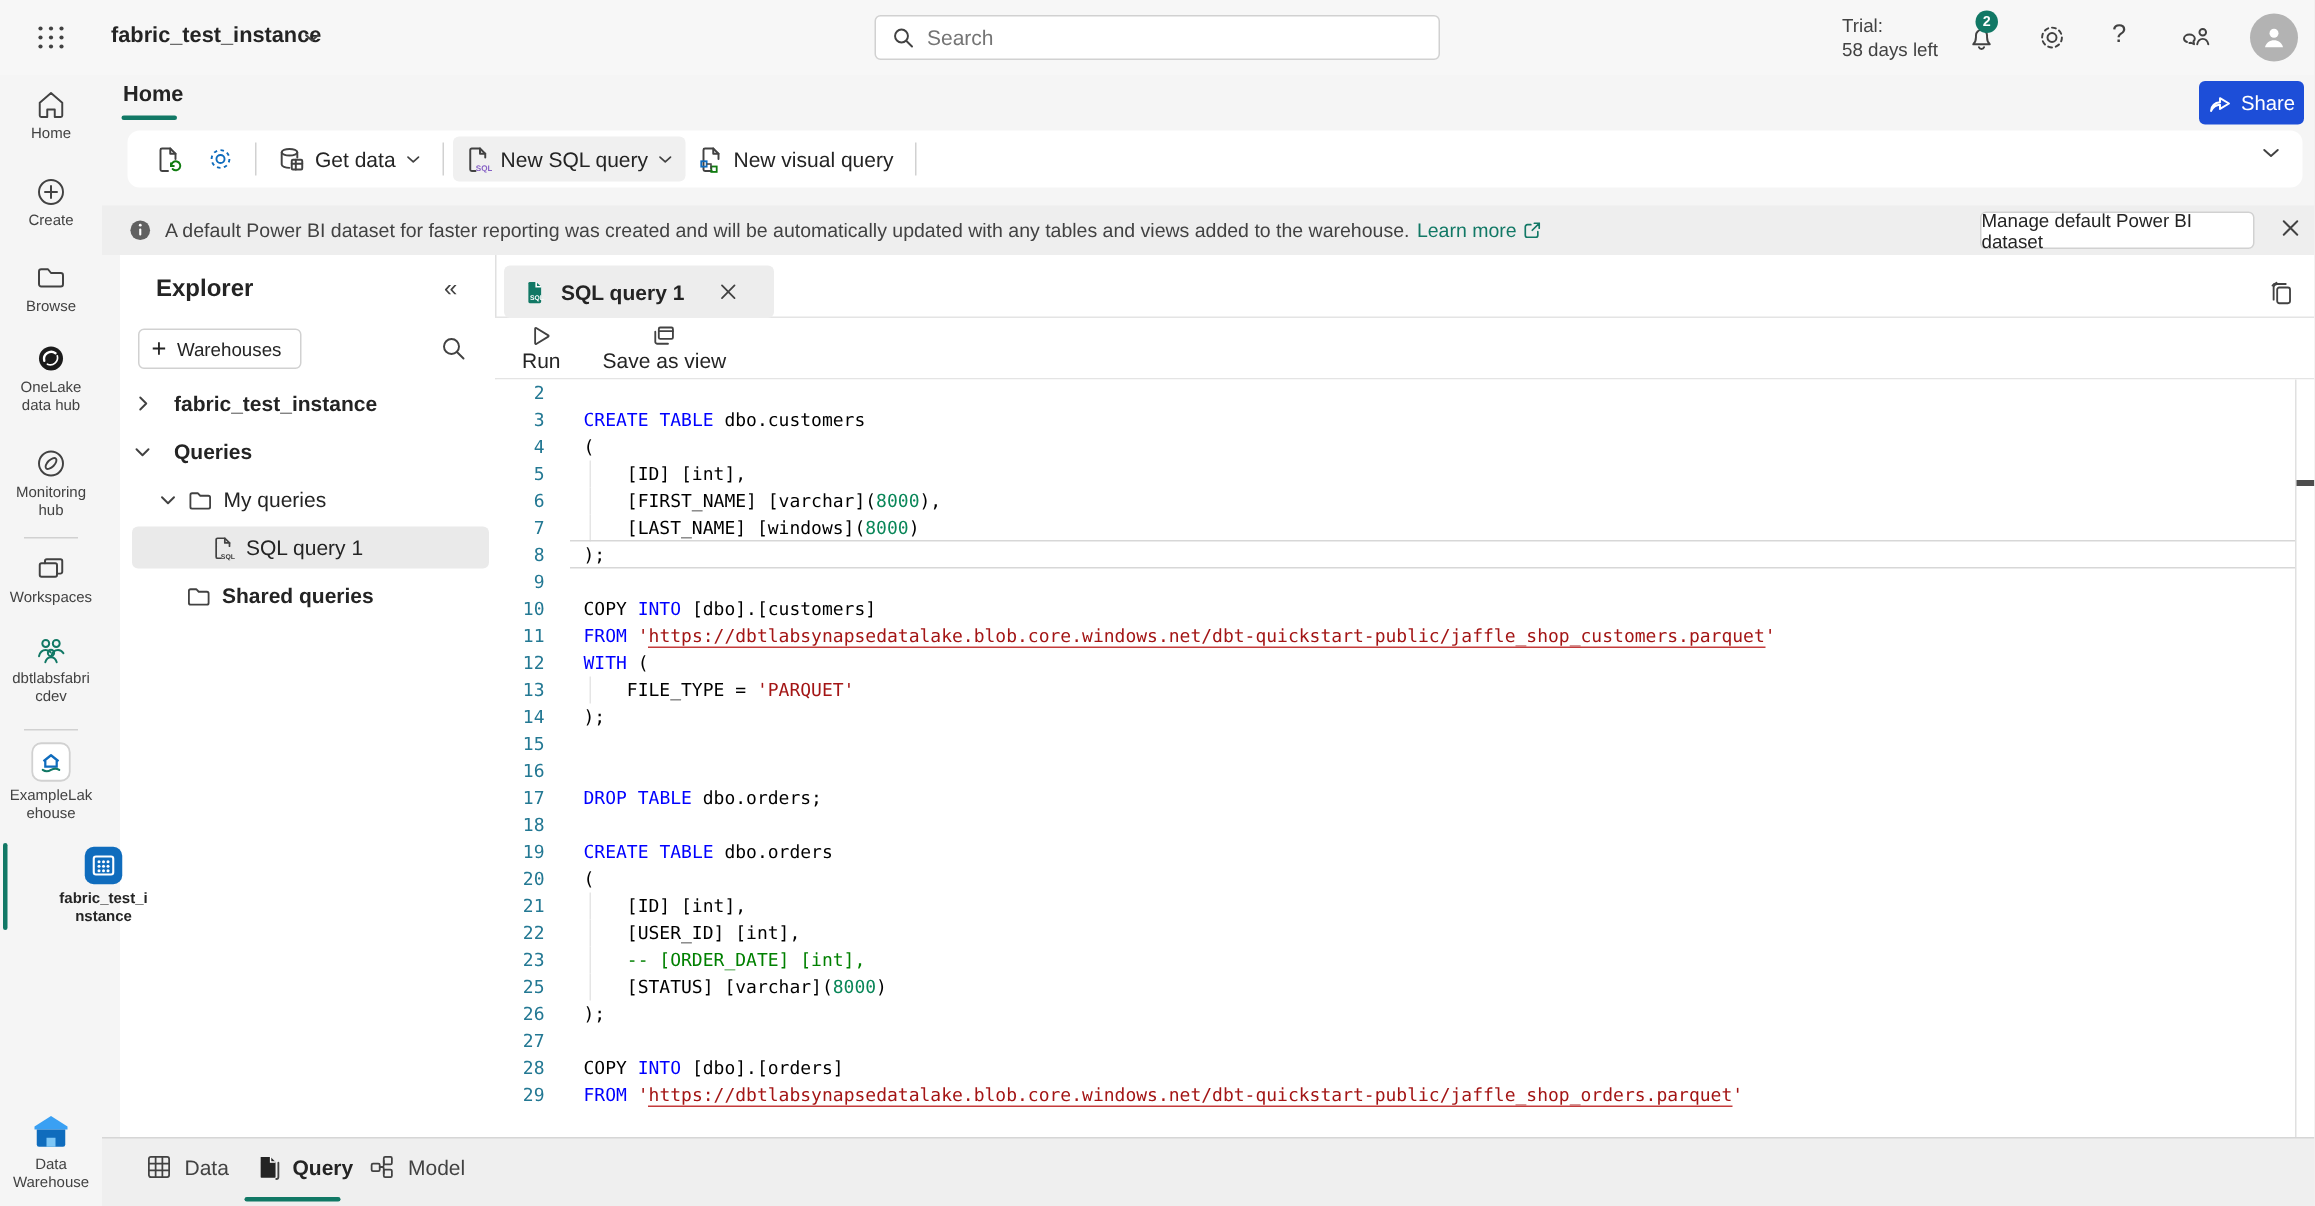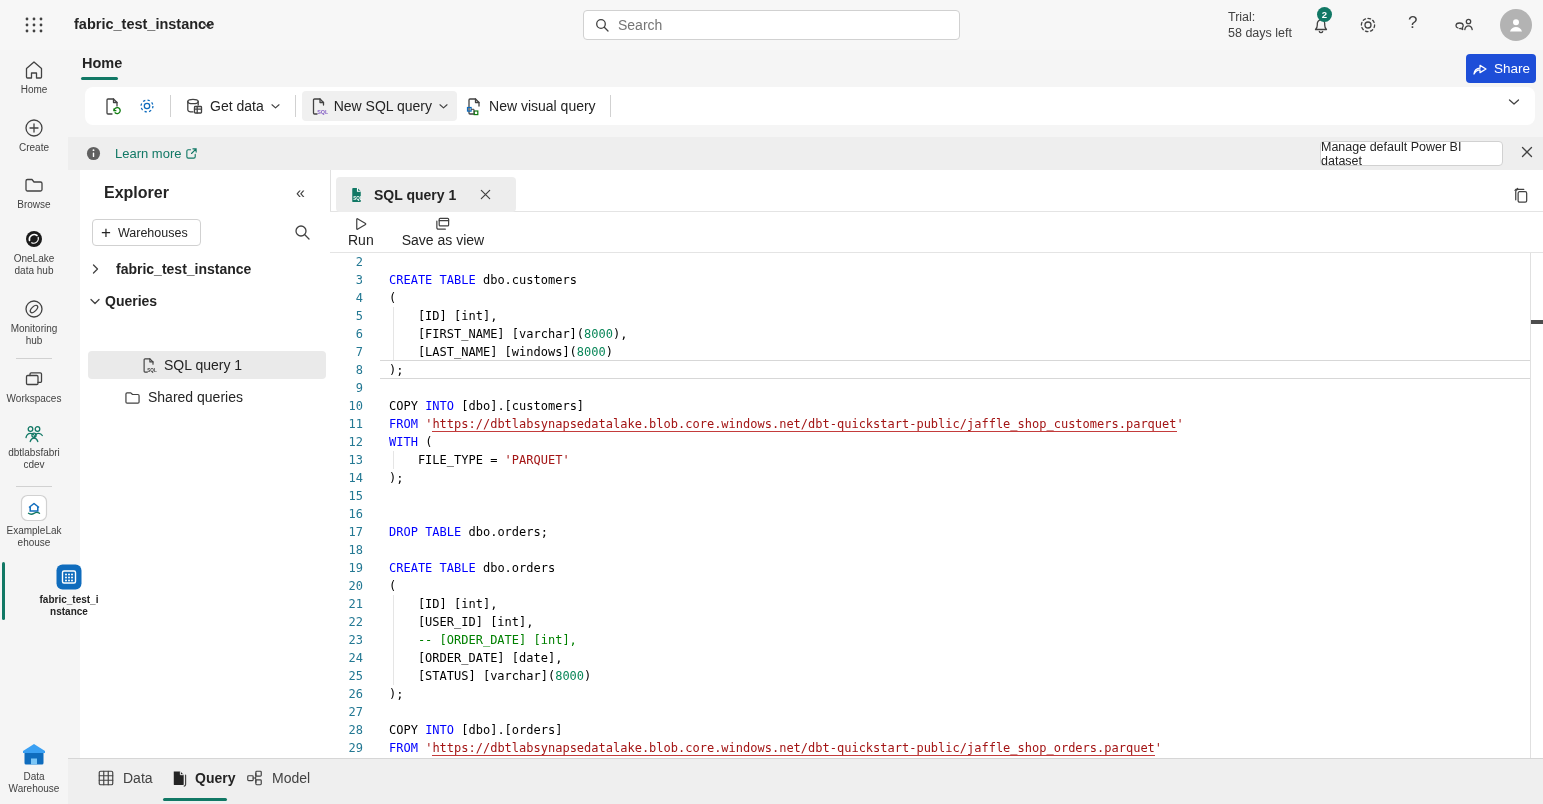--- a/index.html
+++ b/index.html
@@ -238,20 +238,21 @@
   </div>
 
   <div id="banner" class="abs">
     <span style="margin-right:9px;">
       <svg width="15" height="15" viewBox="0 0 16 16">
           <circle cx="8" cy="8" r="7" fill="#616161"></circle>
           <rect x="7.25" y="6.8" width="1.5" height="5" rx=".7" fill="#fff"></rect>
           <circle cx="8" cy="4.4" r="1" fill="#fff"></circle>
         </svg>
     </span>
+    <span>A default Power BI dataset for faster reporting was created and will be automatically updated with any tables and views added to the warehouse.</span>
     <span id="banner-link">
       <span>Learn more</span>
       <svg width="13" height="13" viewBox="0 0 14 14">
           <path d="M6 3H3.5A1.5 1.5 0 0 0 2 4.5v6A1.5 1.5 0 0 0 3.5 12h6A1.5 1.5 0 0 0 11 10.5V8" fill="none" stroke="#117865" stroke-width="1.2" stroke-linecap="round"></path>
           <path d="M8.5 2H12v3.5M12 2L7 7" fill="none" stroke="#117865" stroke-width="1.2" stroke-linecap="round"></path>
         </svg>
     </span>
     <div id="banner-btn">Manage default Power BI dataset</div>
     <div id="banner-x">
       <svg width="14" height="14" viewBox="0 0 14 14">
@@ -384,39 +385,52 @@
         </svg>
     </span>
     <span style="margin-left:14px;">fabric_test_instance</span>
   </div>
   <div class="trow tw600" style="top:287px;">
     <span class="chev">
       <svg width="12" height="9" viewBox="0 0 12 9">
           <path class="stk" d="M2 2.5l4 4 4-4"></path>
         </svg>
     </span>
-    <span style="margin-left:3px;">Queries</span>
+    <span style="margin-left:14px;">Queries</span>
+  </div>
+  <div class="trow" style="top:319px; padding-left:17px;">
+    <span class="chev">
+      <svg width="12" height="9" viewBox="0 0 12 9">
+          <path class="stk" d="M2 2.5l4 4 4-4"></path>
+        </svg>
+    </span>
+    <span style="margin:0 0 0 6px; display:flex;">
+      <svg width="17" height="15" viewBox="0 0 18 16">
+          <path class="stk" d="M2 4.2A1.2 1.2 0 0 1 3.2 3h4l1.8 1.8h5.8A1.2 1.2 0 0 1 16 6v6.8a1.2 1.2 0 0 1-1.2 1.2H3.2A1.2 1.2 0 0 1 2 12.8Z"></path>
+        </svg>
+    </span>
+    <span style="margin-left:7px;">My queries</span>
   </div>
   <div class="trow sel" style="top:351px; padding-left:53px;">
     <span style="display:flex;">
       <svg width="16" height="17" viewBox="0 0 18 19">
           <path class="stk" d="M13.5 8V5.5L10 2H4.5a1 1 0 0 0-1 1v13a1 1 0 0 0 1 1H7"></path>
           <path class="stk" d="M10 2v3.5h3.5"></path>
           <text x="7" y="17.2" font-size="5.2" font-family="Liberation Sans,sans-serif" font-weight="700" fill="#424242">SQL</text>
         </svg>
     </span>
     <span style="margin-left:7px;">SQL query 1</span>
   </div>
   <div class="trow" style="top:383px; padding-left:36px;">
     <span style="display:flex;">
       <svg width="17" height="15" viewBox="0 0 18 16">
           <path class="stk" d="M2 4.2A1.2 1.2 0 0 1 3.2 3h4l1.8 1.8h5.8A1.2 1.2 0 0 1 16 6v6.8a1.2 1.2 0 0 1-1.2 1.2H3.2A1.2 1.2 0 0 1 2 12.8Z"></path>
         </svg>
     </span>
-    <span style="margin-left:7px;">Shared queries</span>
+    <span style="margin-left:7px;font-weight:bold;">Shared queries</span>
   </div>
 
   <div id="tabstrip-border" class="abs"></div>
   <div id="qtab" class="abs">
     <span>
       <svg width="17" height="18" viewBox="0 0 18 19">
           <path d="M13.5 16a1 1 0 0 1-1 1h-7a1 1 0 0 1-1-1V3a1 1 0 0 1 1-1H10l3.5 3.5Z" fill="#117865"></path>
           <path d="M10 2v3.5h3.5" fill="none" stroke="#fff" stroke-width="1.1"></path>
           <text x="5.6" y="14.6" font-size="4.8" font-family="Liberation Sans,sans-serif" font-weight="700" fill="#fff">SQL</text>
         </svg>
@@ -469,21 +483,20 @@
       <div class="cl"><span class="ln">14</span><span class="ct"><span class="tok-p">);</span></span></div>
       <div class="cl"><span class="ln">15</span><span class="ct"></span></div>
       <div class="cl"><span class="ln">16</span><span class="ct"></span></div>
       <div class="cl"><span class="ln">17</span><span class="ct"><span class="tok-k">DROP</span><span class="tok-p"> </span><span class="tok-k">TABLE</span><span class="tok-p"> dbo.orders;</span></span></div>
       <div class="cl"><span class="ln">18</span><span class="ct"></span></div>
       <div class="cl"><span class="ln">19</span><span class="ct"><span class="tok-k">CREATE</span><span class="tok-p"> </span><span class="tok-k">TABLE</span><span class="tok-p"> dbo.orders</span></span></div>
       <div class="cl"><span class="ln">20</span><span class="ct"><span class="tok-p">(</span></span></div>
       <div class="cl"><span class="ln">21</span><span class="guide"></span><span class="ct"><span class="tok-p">    [ID] [int],</span></span></div>
       <div class="cl"><span class="ln">22</span><span class="guide"></span><span class="ct"><span class="tok-p">    [USER_ID] [int],</span></span></div>
       <div class="cl"><span class="ln">23</span><span class="guide"></span><span class="ct"><span class="tok-c">    -- [ORDER_DATE] [int],</span></span></div>
-      <div class="cl"><span class="ln">24</span><span class="guide"></span><span class="ct"><span class="tok-p">    [ORDER_DATE] [date],</span></span></div>
       <div class="cl"><span class="ln">25</span><span class="guide"></span><span class="ct"><span class="tok-p">    [STATUS] [varchar](</span><span class="tok-n">8000</span><span class="tok-p">)</span></span></div>
       <div class="cl"><span class="ln">26</span><span class="ct"><span class="tok-p">);</span></span></div>
       <div class="cl"><span class="ln">27</span><span class="ct"></span></div>
       <div class="cl"><span class="ln">28</span><span class="ct"><span class="tok-p">COPY </span><span class="tok-k">INTO</span><span class="tok-p"> [dbo].[orders]</span></span></div>
       <div class="cl"><span class="ln">29</span><span class="ct"><span class="tok-k">FROM</span><span class="tok-p"> </span><span class="tok-s">'</span><span class="tok-u">https://dbtlabsynapsedatalake.blob.core.windows.net/dbt-quickstart-public/jaffle_shop_orders.parquet</span><span class="tok-s">'</span></span></div>
     </div>
   <div id="scrollzone" class="abs"></div>
   <div id="ov-mark" class="abs"></div>
 
   <footer id="footer" class="abs">

